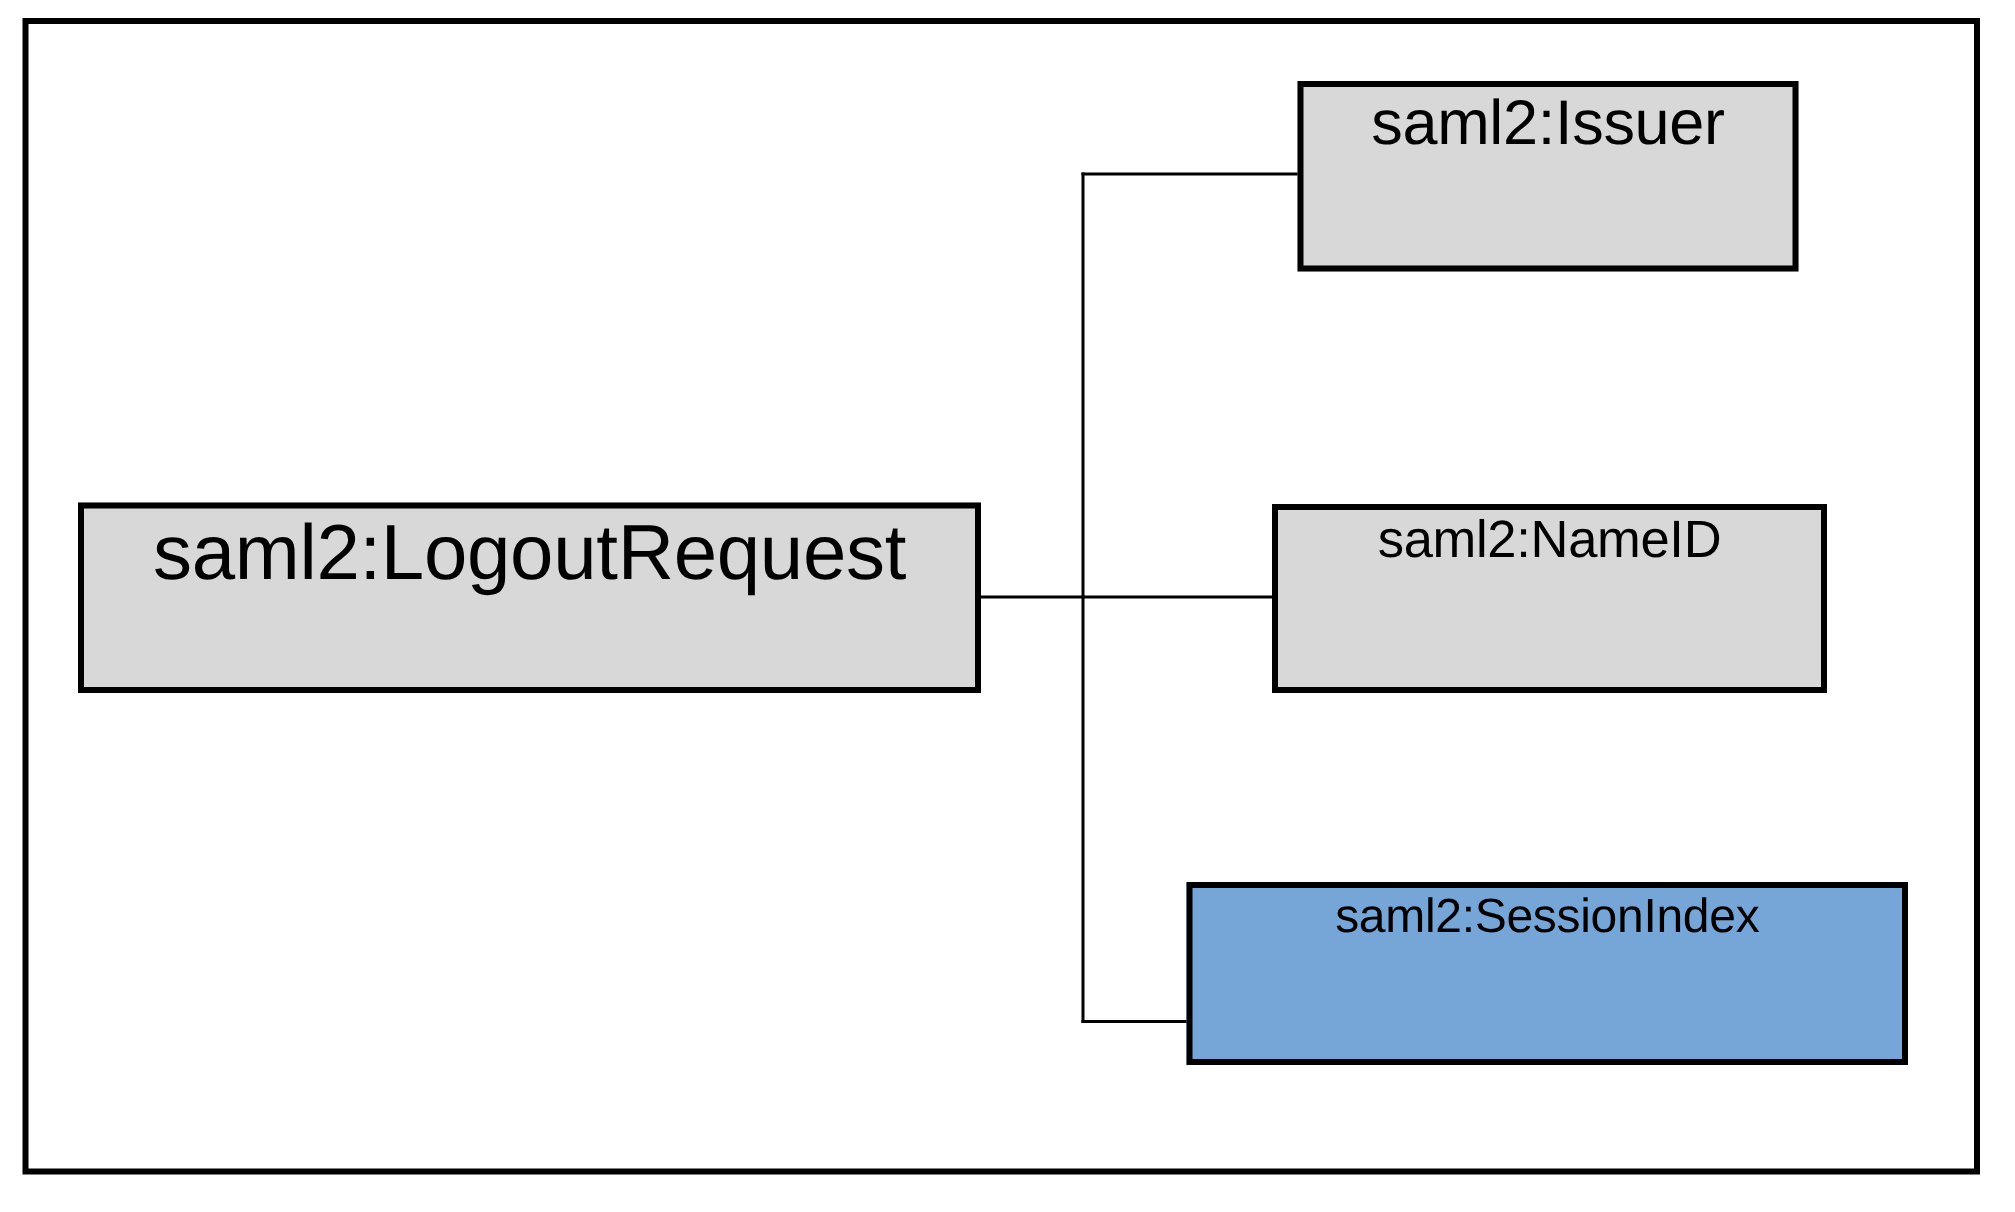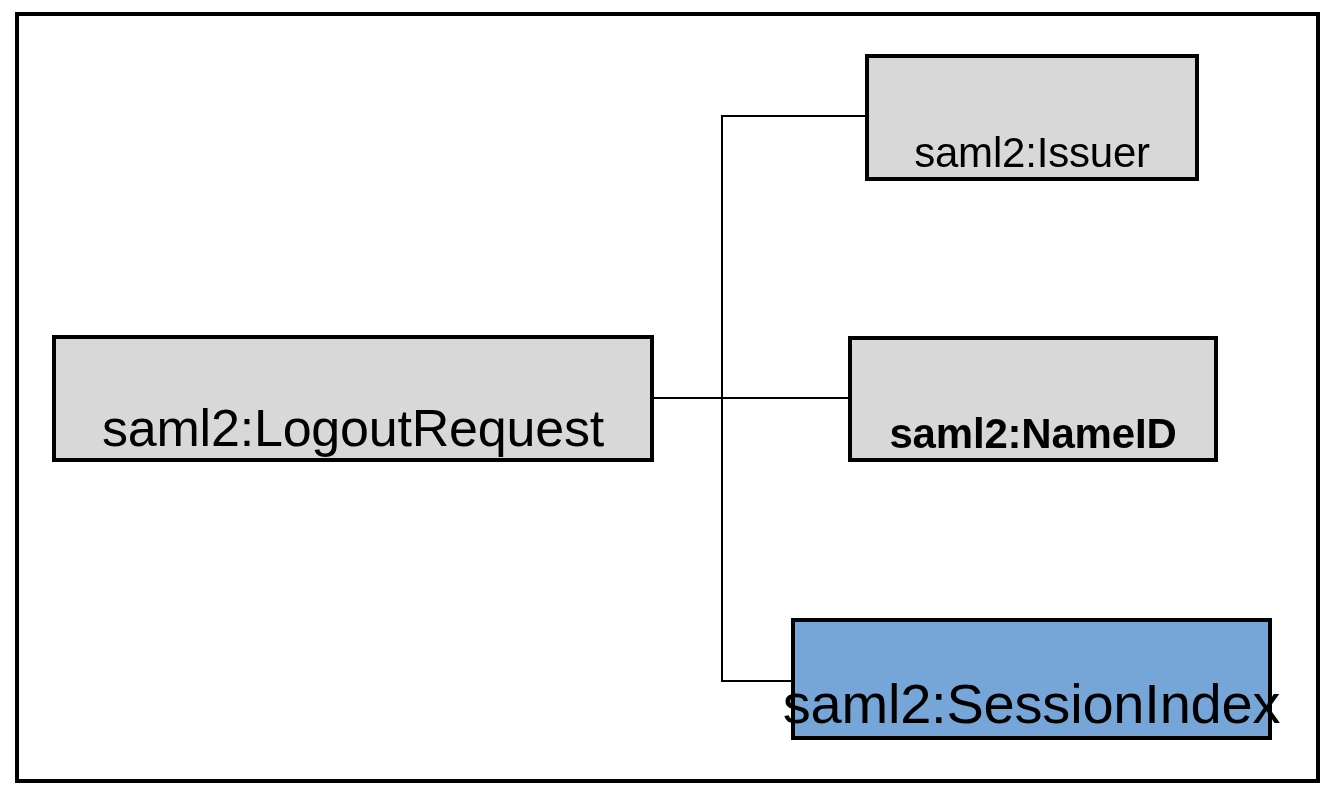--- a/index.html
+++ b/index.html
@@ -27,21 +27,21 @@
     border: 4px solid #000000;
     box-sizing: border-box;
     background: transparent;
   }
   
   .node {
     position: absolute;
     box-sizing: border-box;
     border: 4px solid #000000;
     display: flex;
-    align-items: flex-end;
+    align-items: flex-start;
     justify-content: center;
     color: #000000;
     font-family: "Liberation Sans", sans-serif;
     font-weight: 400;
     letter-spacing: -0.2px;
     white-space: nowrap;
     z-index: 3;
   }
   .node.gray { background: #d8d8d8; }
   .node.blue { background: #76a5d8; }
@@ -58,29 +58,28 @@
     top: 54px;
     width: 334px;
     height: 127px;
     font-size: 42px;
   }
   #node-nameid {
     left: 848px;
     top: 336px;
     width: 370px;
     height: 126px;
-    font-size: 42px;
-    font-weight: bold;
+    font-size: 35px;
   }
   #node-sessionindex {
     left: 791px;
-    top: 618px;
+    top: 588px;
     width: 481px;
     height: 122px;
-    font-size: 56px;
+    font-size: 32px;
   }
   
   .line {
     position: absolute;
     background: #000000;
     z-index: 1;
   }
   .line-h { height: 2px; }
   .line-v { width: 2px; }
 

